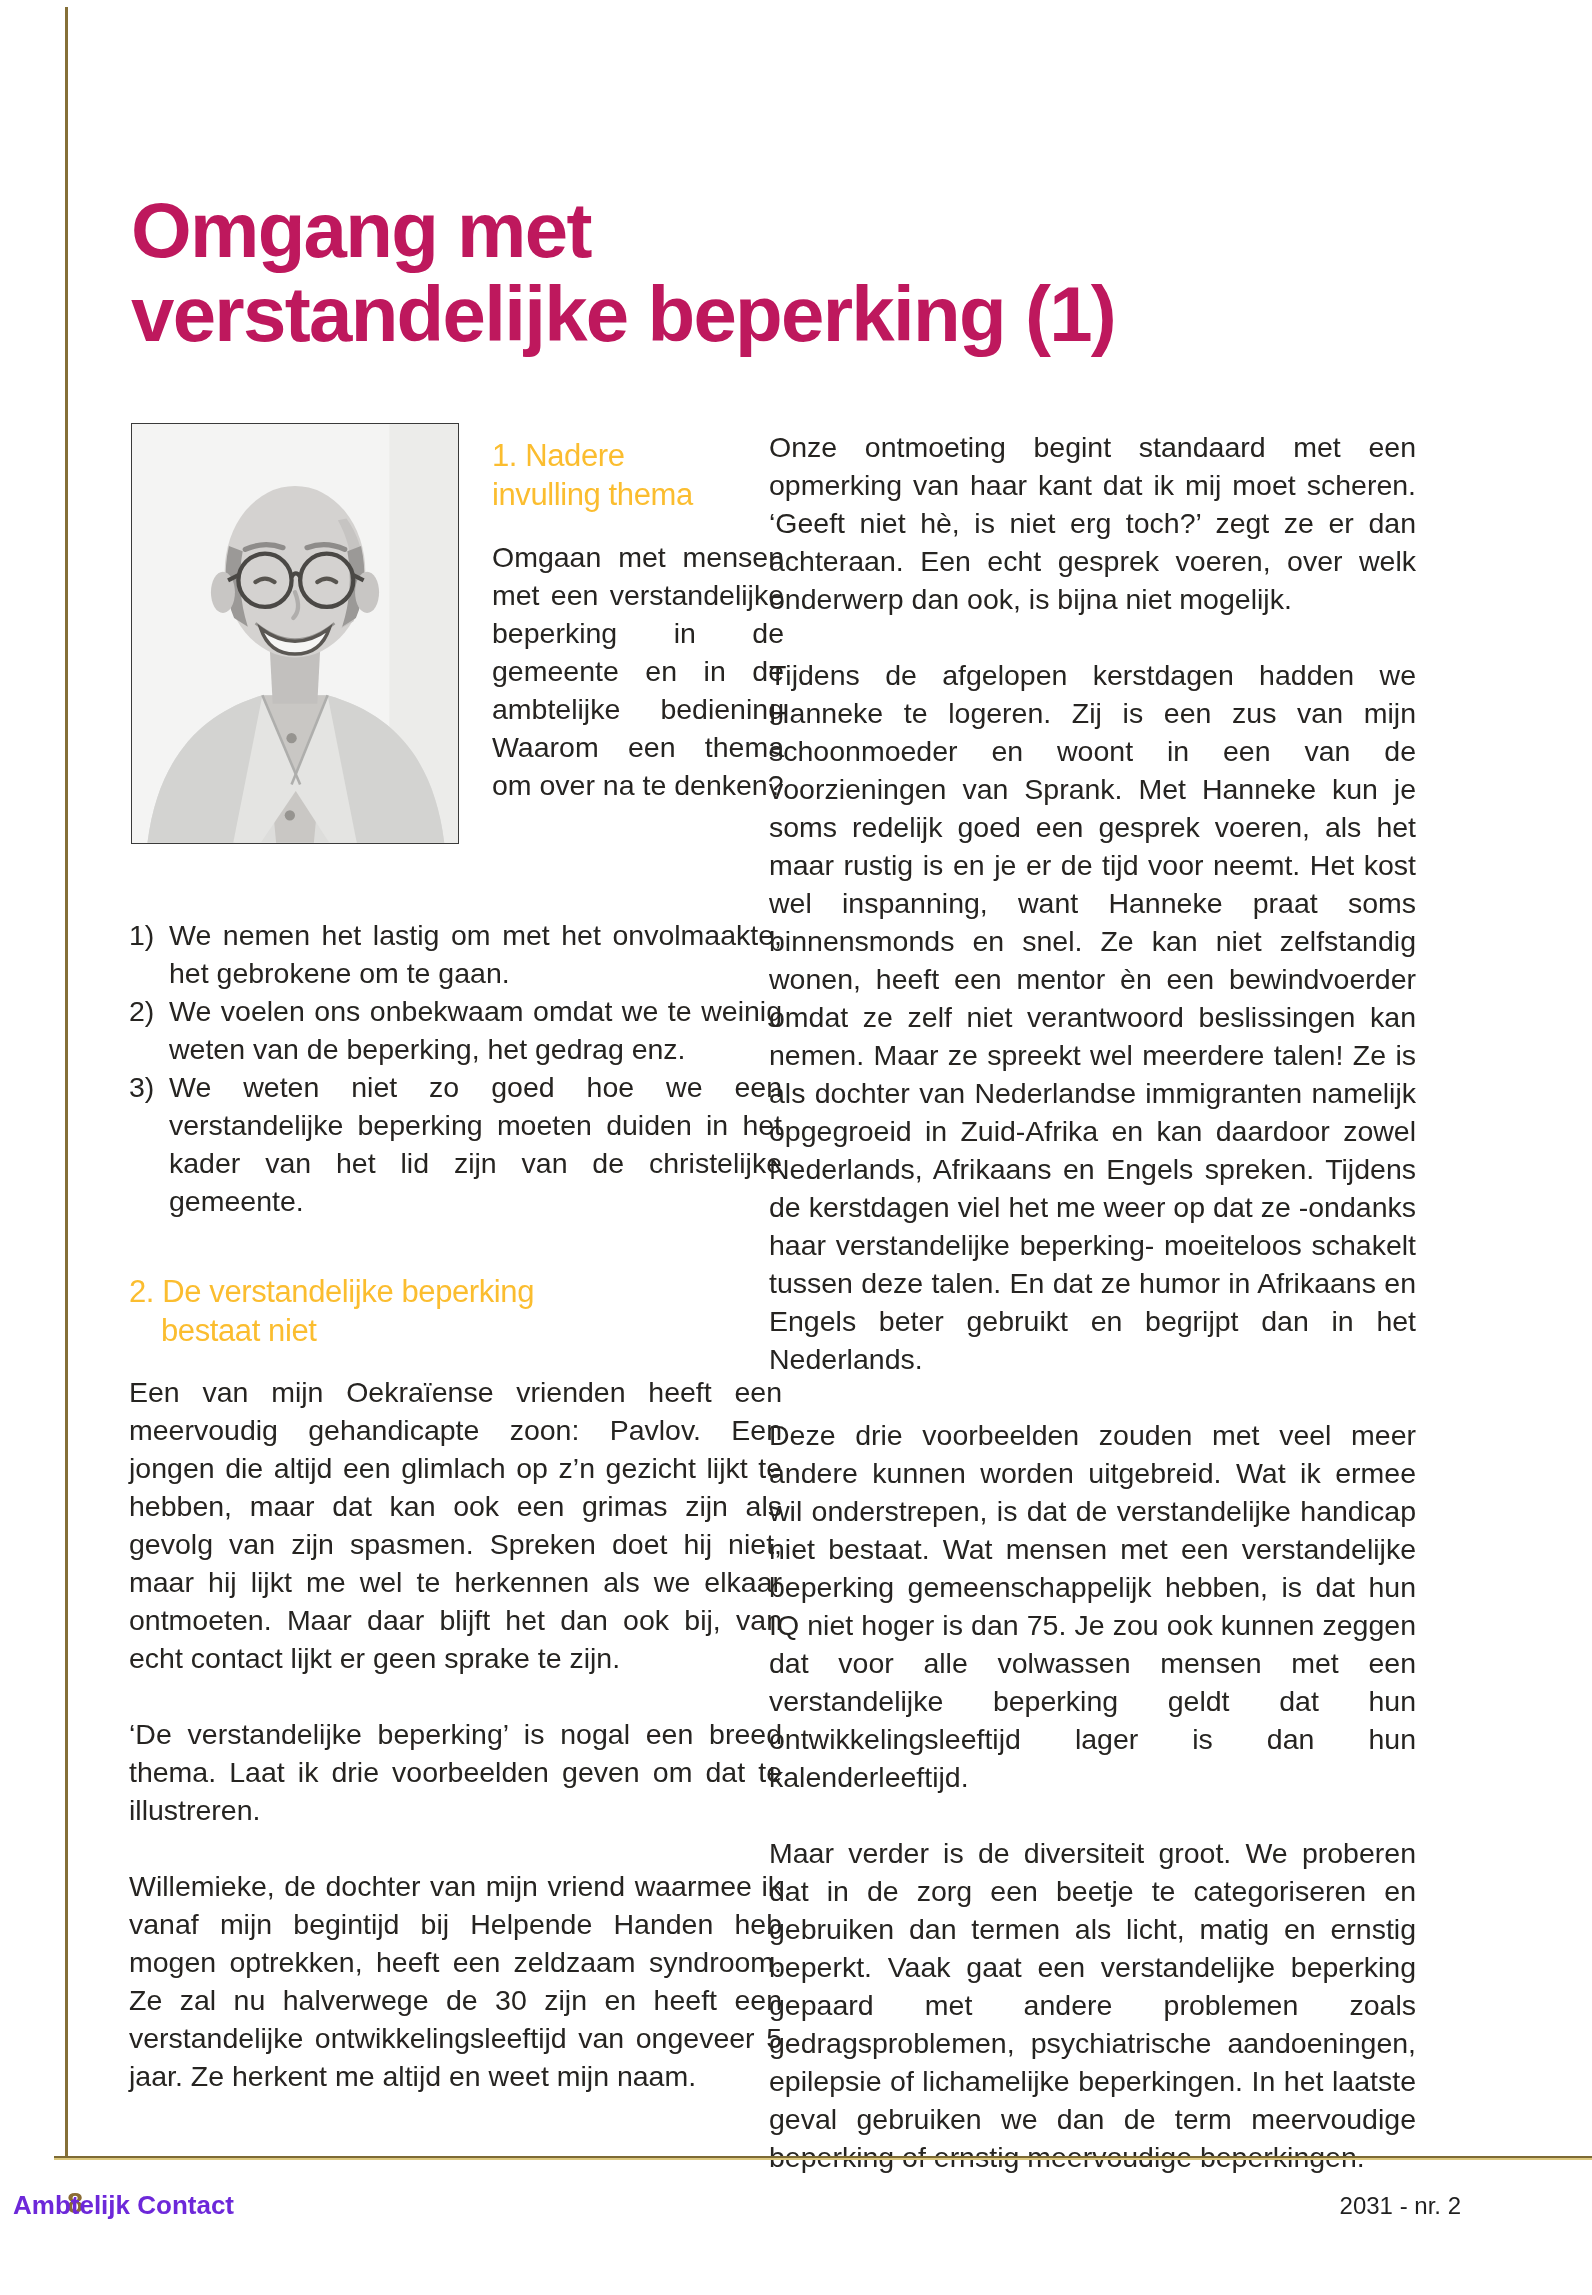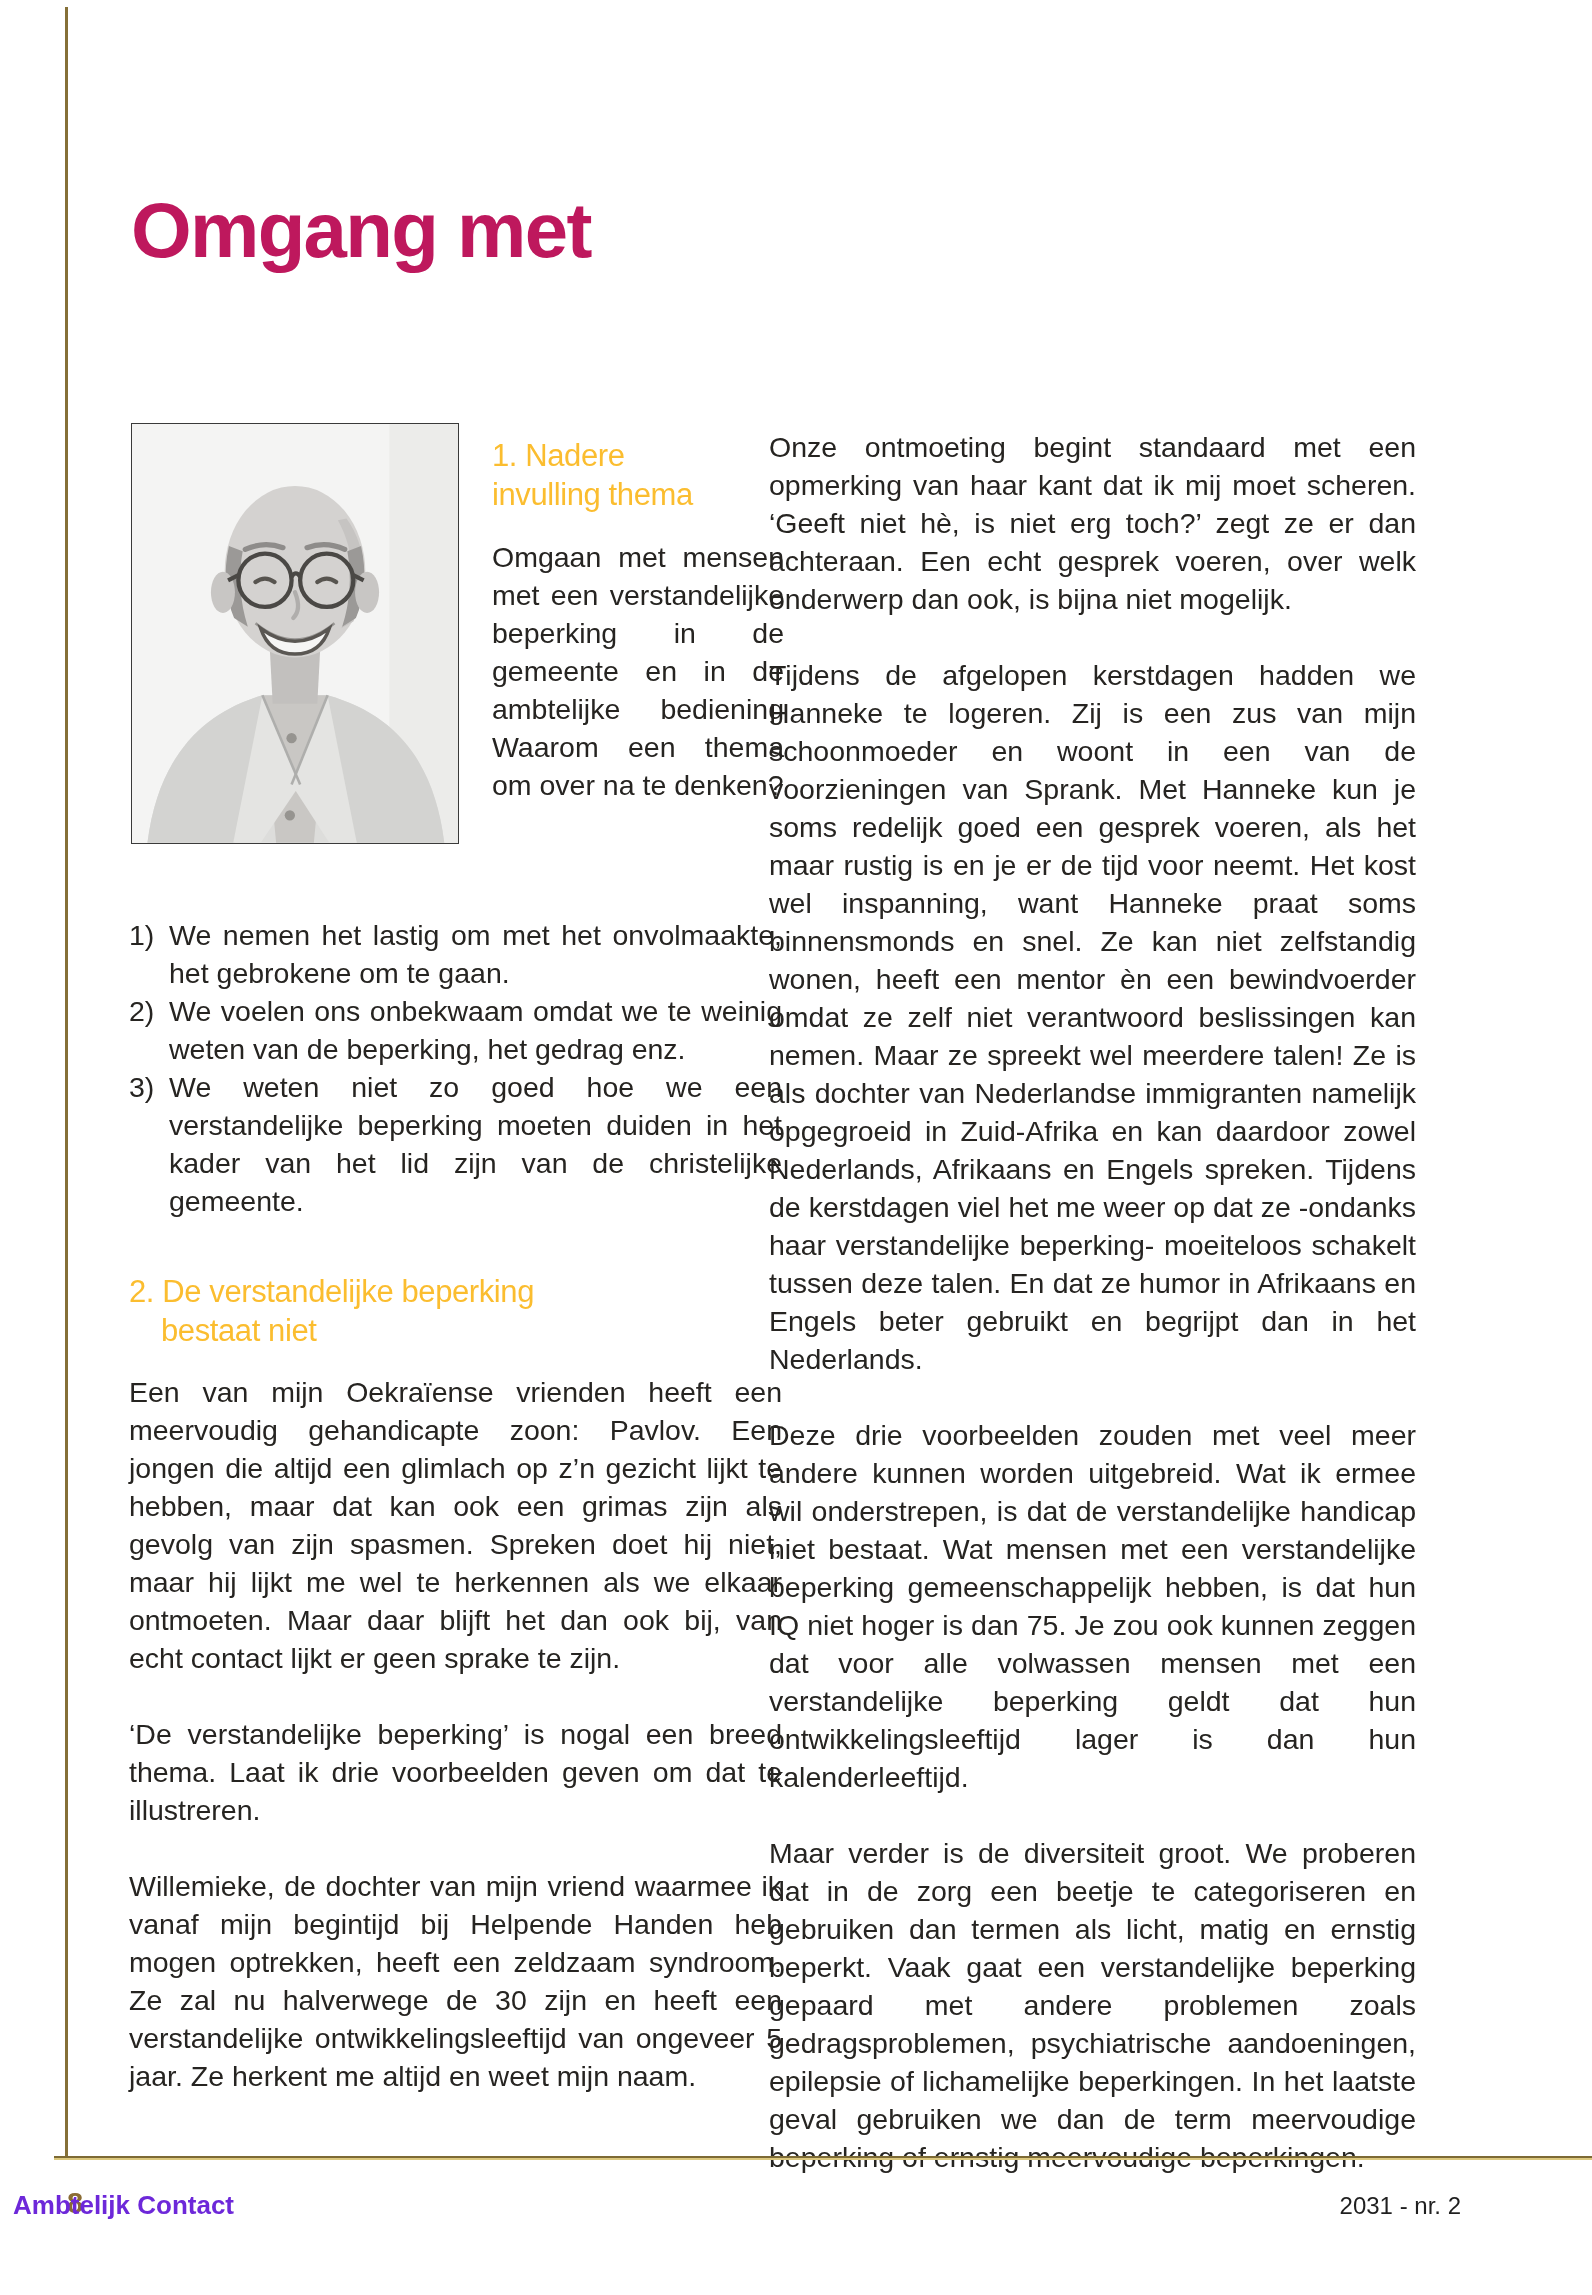--- a/index.html
+++ b/index.html
@@ -48,20 +48,21 @@
 </style>
 </head>
 <body>
 
 <div class="page">
 
   <div class="vrule"></div>
 
   <h1 class="title">
     <span>Omgang met</span>
+    <span>verstandelijke beperking (1)</span>
   </h1>
 
   <div class="photo">
     <svg viewBox="0 0 380 488">
       <rect width="380" height="488" fill="#f4f4f3"></rect>
       <rect x="300" width="80" height="488" fill="#ececea"></rect>
 
       <path d="M18 488 C30 392 78 338 152 316 L228 316 C306 338 352 392 364 488 Z" fill="#dddddb"></path>
       <path d="M18 488 C30 392 78 338 152 316 L166 322 L120 488 Z" fill="#d3d3d1"></path>
       <path d="M364 488 C352 392 306 338 228 316 L214 322 L262 488 Z" fill="#d3d3d1"></path>

